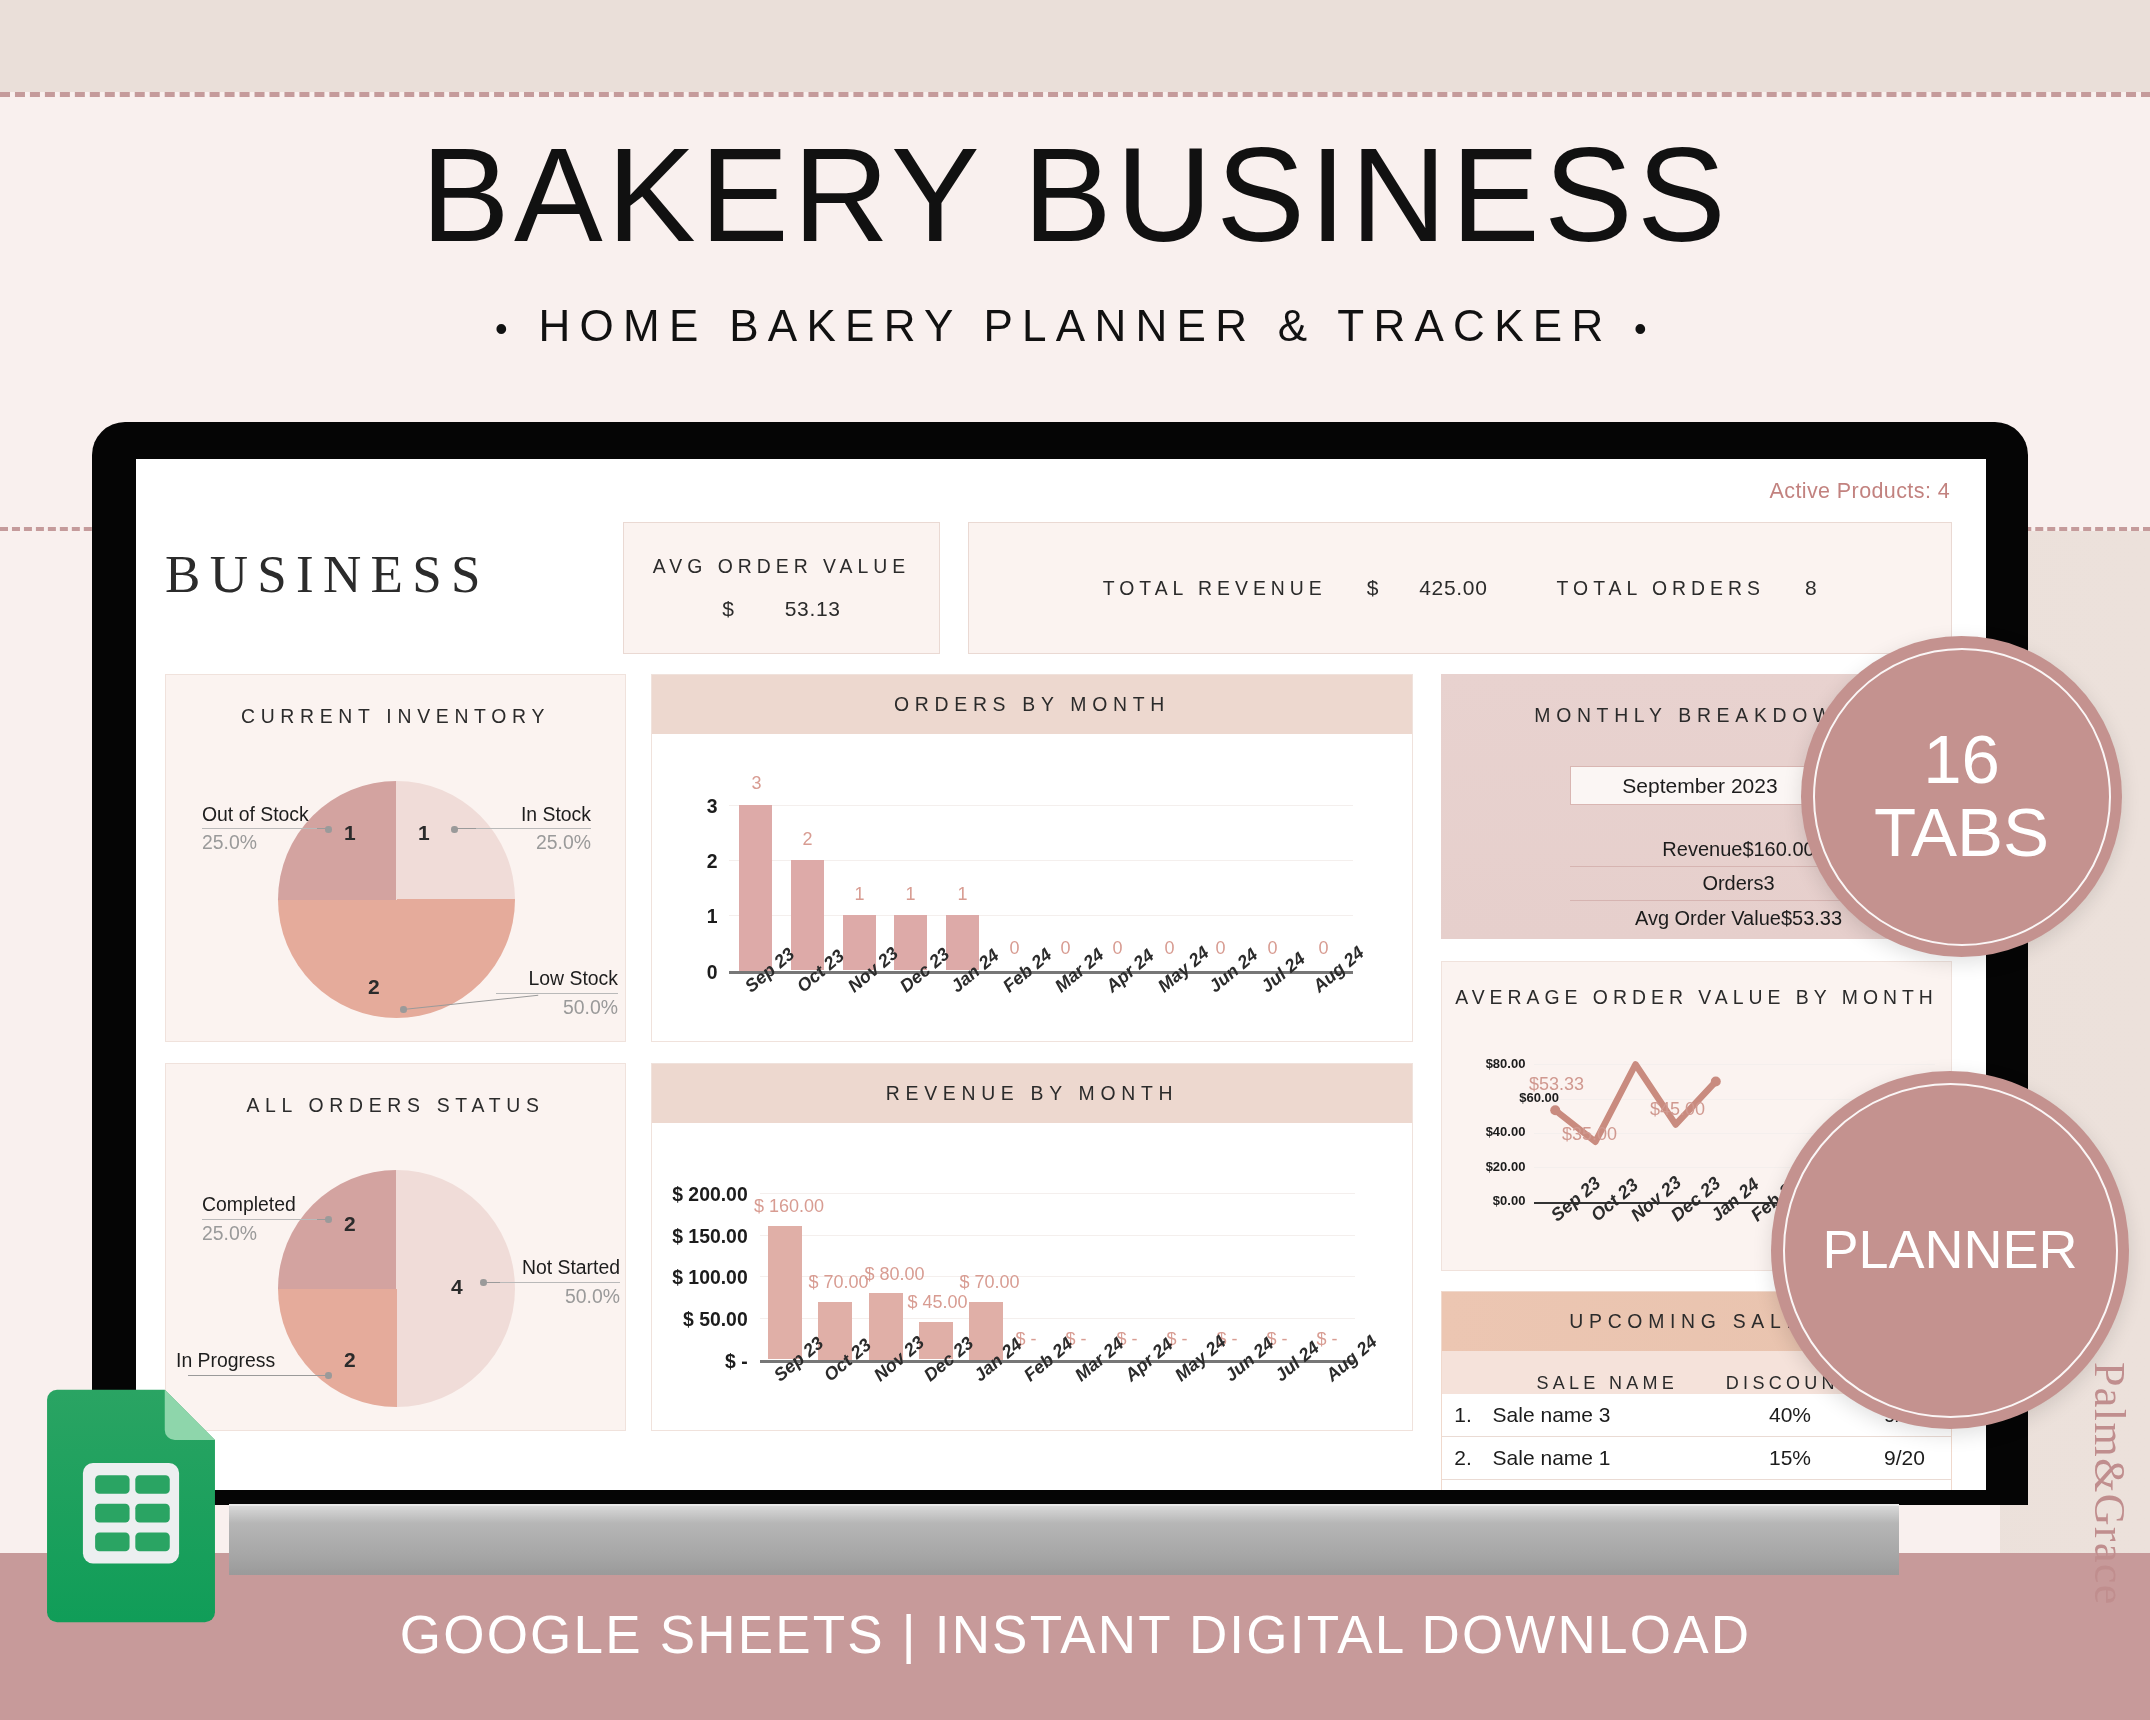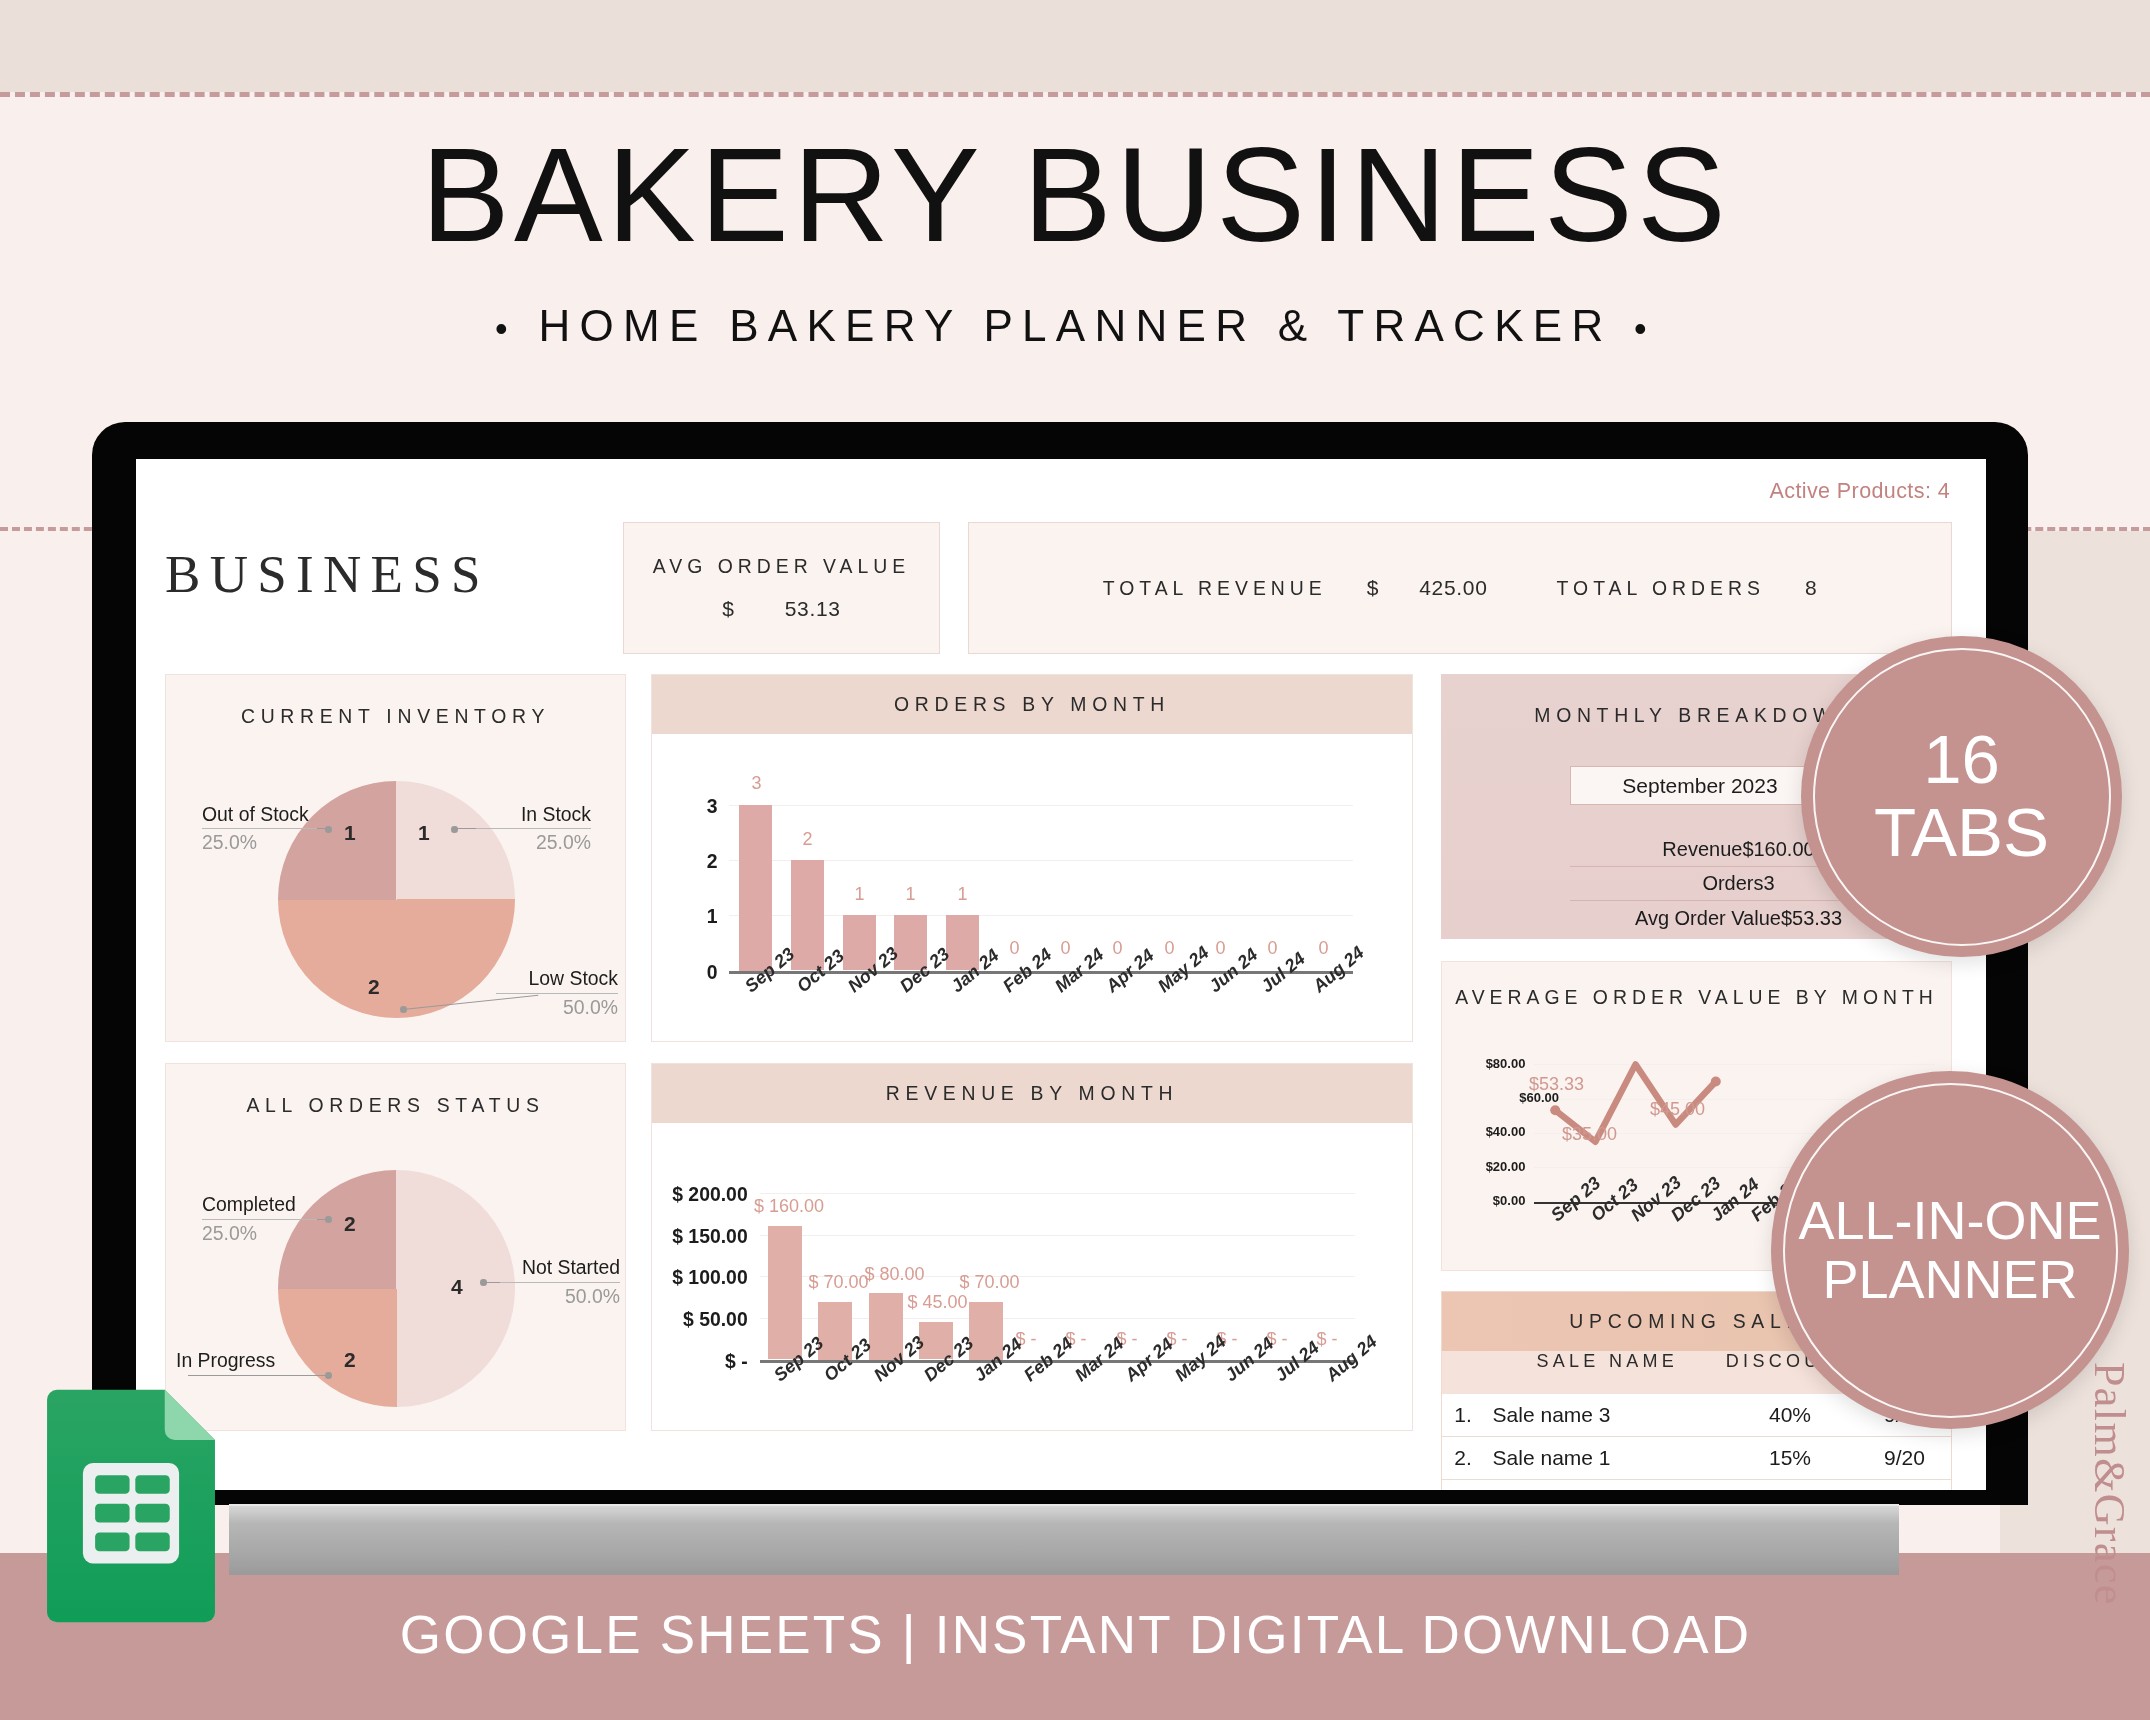--- a/index.html
+++ b/index.html
@@ -126,21 +126,21 @@
   }
   .mb-row{position:absolute;left:129px;width:337px;height:34px;
     display:flex;justify-content:center;align-items:center;
     font-size:20px;color:#1c1c1c;border-bottom:0.7px solid #d6b4b1;}
 
   
   .lc-ytick{position:absolute;font-size:13px;color:#1c1c1c;font-weight:700;text-align:right;white-space:nowrap;}
   .lc-lbl{position:absolute;font-size:18px;color:#d09990;white-space:nowrap;}
 
   
-  .st-head{display:flex;background:#f5e2da;height:43px;align-items:flex-start;
+  .st-head{display:flex;background:#f5e2da;height:43px;align-items:flex-end;
      font-size:18px;letter-spacing:4.3px;color:#2b2b2b;}
   .st-row{display:flex;height:42px;align-items:center;font-size:21px;color:#1c1c1c;
      border-bottom:0.7px solid #eadbd4;background:#fff;}
   .st-c0{width:42px;text-align:center;}
   .st-c1{flex:1;padding-left:8.6px;}
   .st-c2{width:136px;text-align:center;}
   .st-c3{width:93px;text-align:center;}
 
   
   .badge{
@@ -467,21 +467,20 @@
   </div>
 
  </div>
 </div>
 
 <div class="badge" id="badge-tabs">
   <div class="b1">16</div>
   <div class="b2">TABS</div>
 </div>
 <div class="badge" id="badge-aio">
-  <div class="b1">ALL-IN-ONE</div>
   <div class="b2">PLANNER</div>
 </div>
 
 <svg id="sheets-icon" viewBox="0 0 270 340">
   <defs>
     <linearGradient id="gsGrad" x1="0" y1="0" x2="0" y2="1">
       <stop offset="0%" stop-color="#2aa463"></stop>
       <stop offset="100%" stop-color="#109d58"></stop>
     </linearGradient>
   </defs>

